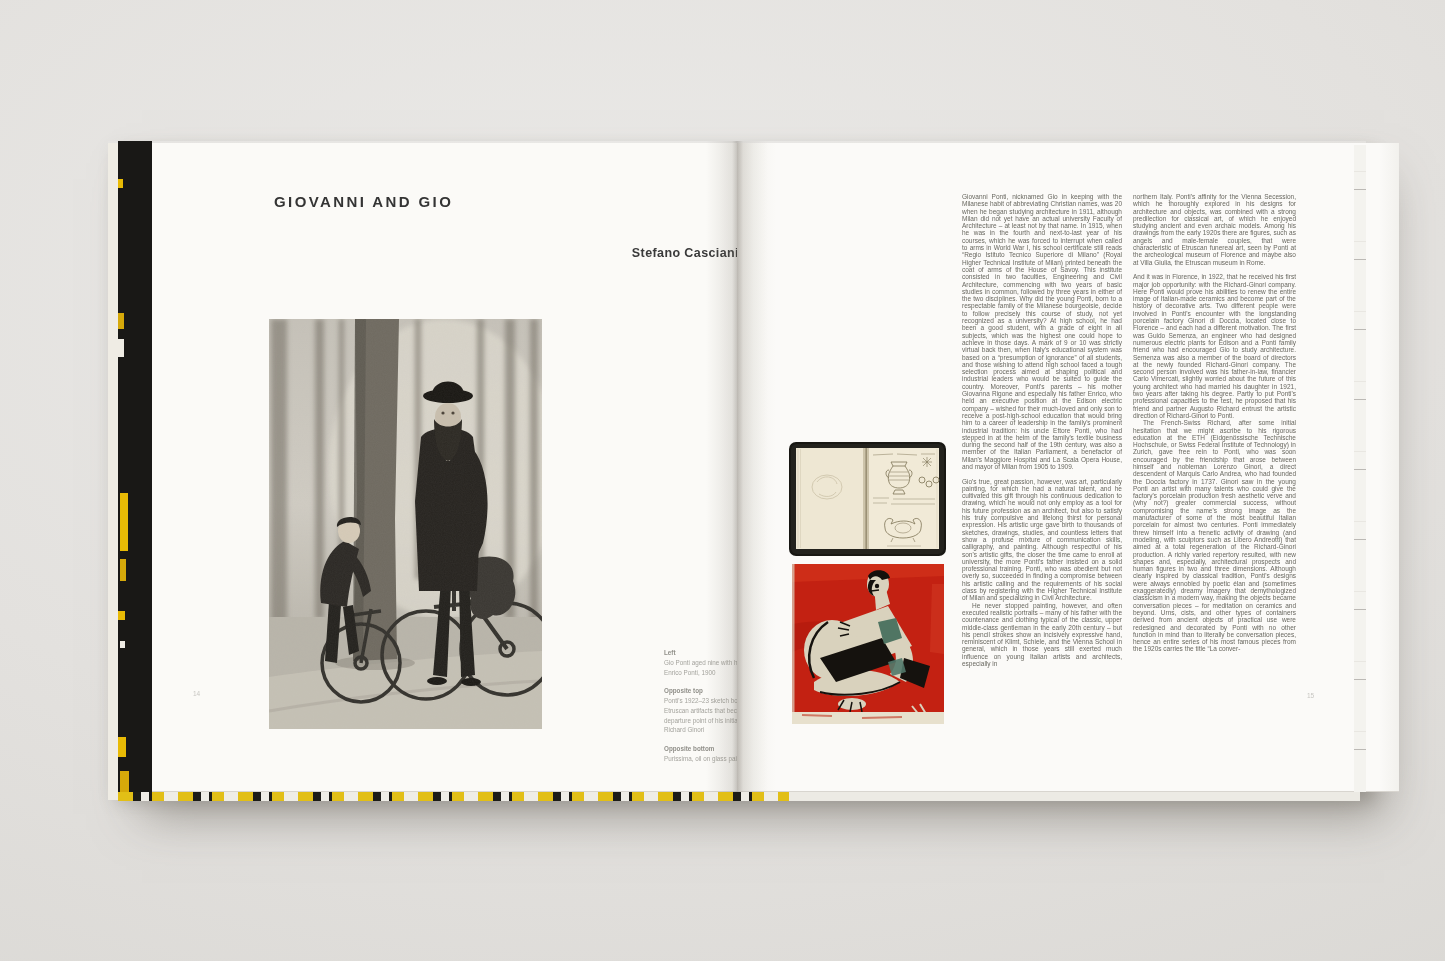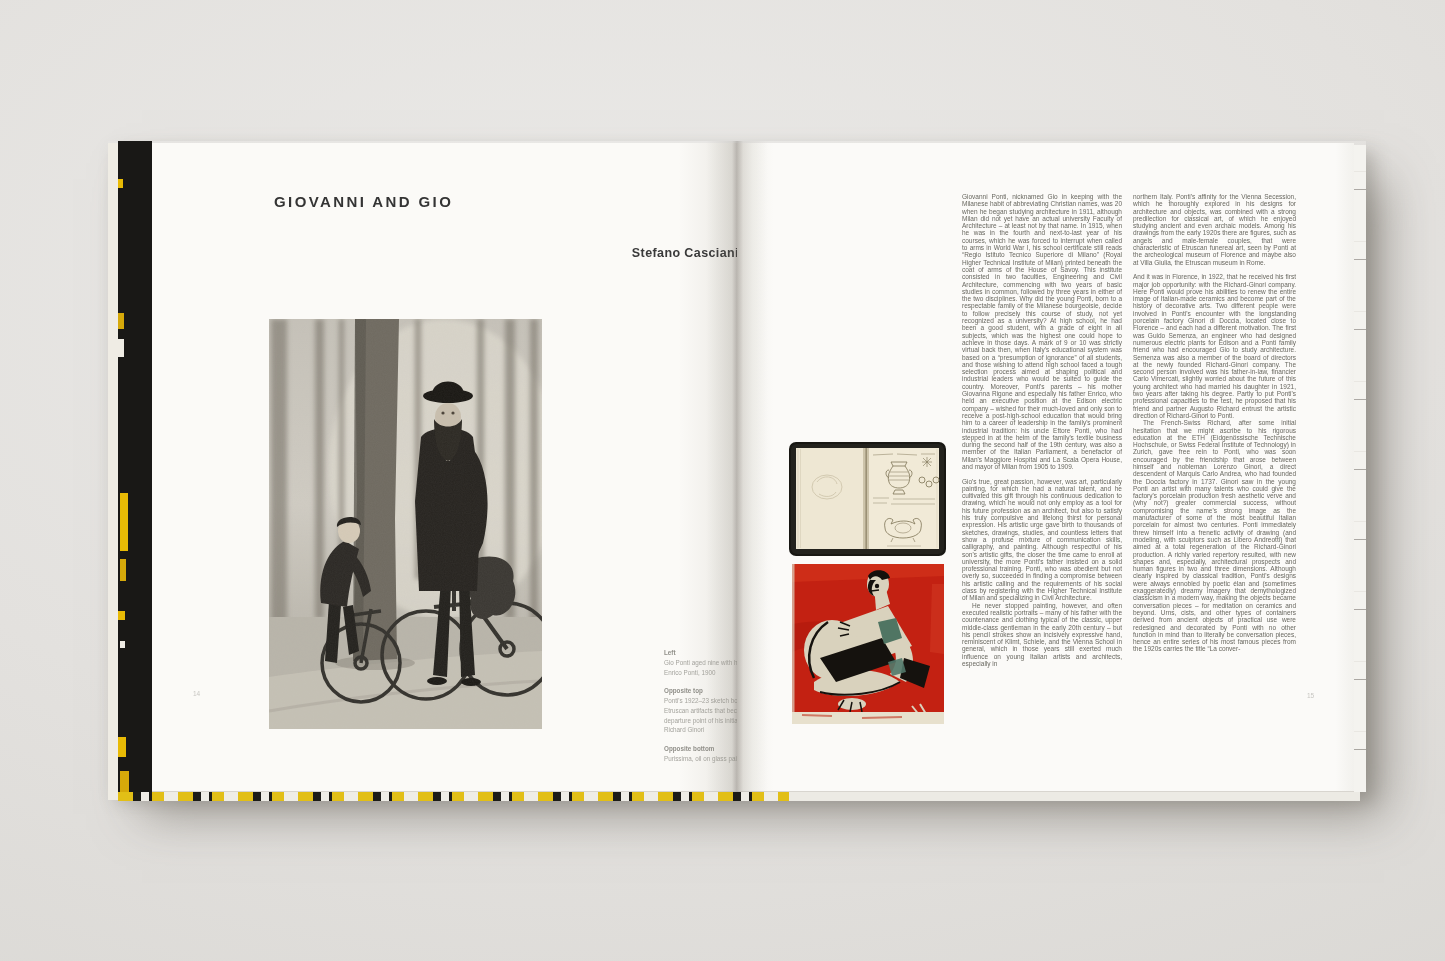--- a/index.html
+++ b/index.html
@@ -4,21 +4,21 @@
 <style>
   html,body{margin:0;padding:0;background:#dcdad7;}
   .stage{position:relative;width:1445px;height:961px;overflow:hidden;
     background:radial-gradient(120% 105% at 42% 30%, #ebeae8 0%, #e3e1de 48%, #d7d5d1 100%);
     font-family:"Liberation Sans", sans-serif;}
   .book{position:absolute;left:108px;top:141px;width:1258px;height:651px;
     box-shadow:26px 30px 46px -8px rgba(98,92,83,.55), 8px 10px 16px rgba(98,92,83,.28);}
   .edge-cream{position:absolute;left:0;top:2px;bottom:-8px;width:16px;background:#efece4;}
   .edge-black{position:absolute;left:10px;top:0;bottom:0;width:34px;background:#191816;}
   .yfrag{position:absolute;}
-  .page{position:absolute;top:2px;bottom:0;border-bottom:1px solid #d8d5cf;}
+  .page{position:absolute;top:2px;bottom:0;border-bottom:1px solid #d8d5cf;padding-left:45px;}
   .page-left{left:44px;width:585px;background:linear-gradient(90deg,#fbfaf7 0%,#fbfaf7 90%,#ebe9e4 99%,#e1deda 100%);}
   .page-right{left:629px;width:617px;background:linear-gradient(90deg,#e7e4df 0%,#f6f5f1 2.5%,#fbfaf8 6%,#fbfaf8 97%,#f2f1ed 100%);}
   .fore-edge-right{position:absolute;left:1246px;top:4px;bottom:0;width:12px;
     background:repeating-linear-gradient(180deg,#f4f3ef 0 26px, #e9e7e2 26px 27px, #f4f3ef 27px 44px, rgba(70,64,56,.35) 44px 45px, #f4f3ef 45px 70px);}
   .gutter{position:absolute;left:598px;top:0;width:62px;height:100%;pointer-events:none;z-index:5;
     background:linear-gradient(90deg, rgba(120,115,105,0) 0%, rgba(120,115,105,.16) 42%, rgba(88,82,73,.30) 50%, rgba(120,115,105,.12) 60%, rgba(120,115,105,0) 100%);}
   .bottom-edge{position:absolute;left:10px;right:6px;top:100%;height:9px;background:#eceae4;}
   .bottom-edge-pattern{position:absolute;left:0;top:0;height:100%;width:54%;
     background:repeating-linear-gradient(90deg,#e2bf16 0 15px,#1d1c18 15px 23px,#efede6 23px 31px,#1d1c18 31px 34px,#e2bf16 34px 46px,#efede6 46px 60px);}
   .chapter-title{position:absolute;left:122px;top:50px;font-size:15px;font-weight:bold;

